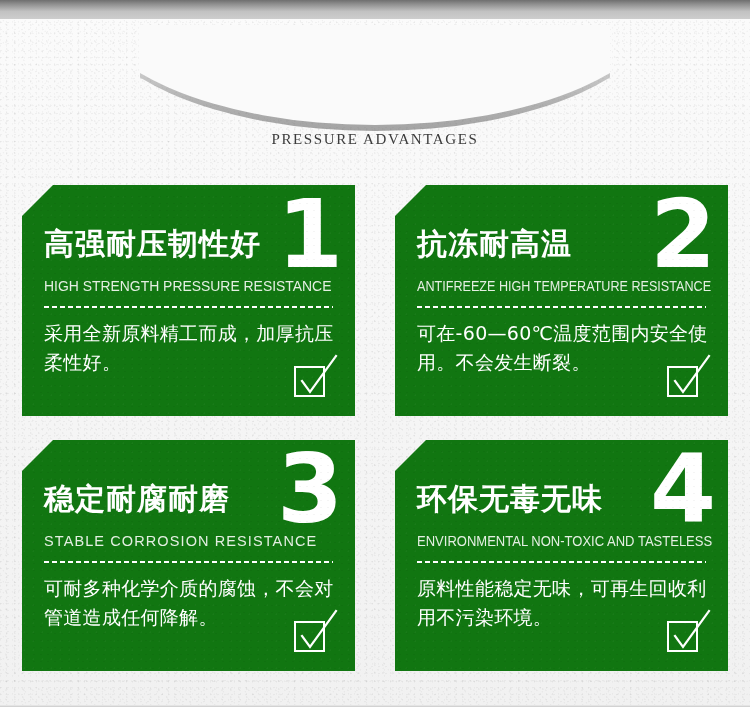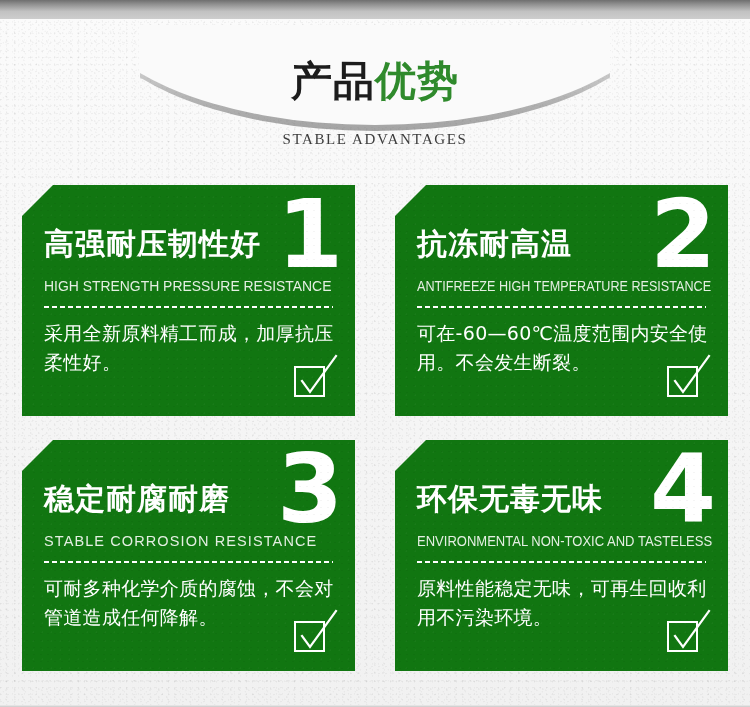--- a/index.html
+++ b/index.html
@@ -199,24 +199,21 @@
 
 <div id="page"></div>
 <div id="top-band"></div>
 <div id="bottom-rule"></div>
 
 <div id="header">
   <div class="arc-wrap">
     <div class="arc-shadow"></div>
     <div class="arc-white"></div>
   </div>
-  <div id="title-cn">
-    <span class="t-dark">产品</span><span class="t-green">优势</span>
-  </div>
-  <div id="title-en">STABLE ADVANTAGES</div>
+  <div id="title-en">PRESSURE ADVANTAGES</div>
 </div>
 
 <div id="cards">
 
   <div class="card c1">
     <div class="card-num">1</div>
     <div class="card-heading">高强耐压韧性好</div>
     <div class="card-sub narrow">HIGH STRENGTH  PRESSURE RESISTANCE</div>
     <div class="card-divider"></div>
     <div class="card-desc">采用全新原料精工而成，加厚抗压柔性好。</div>

